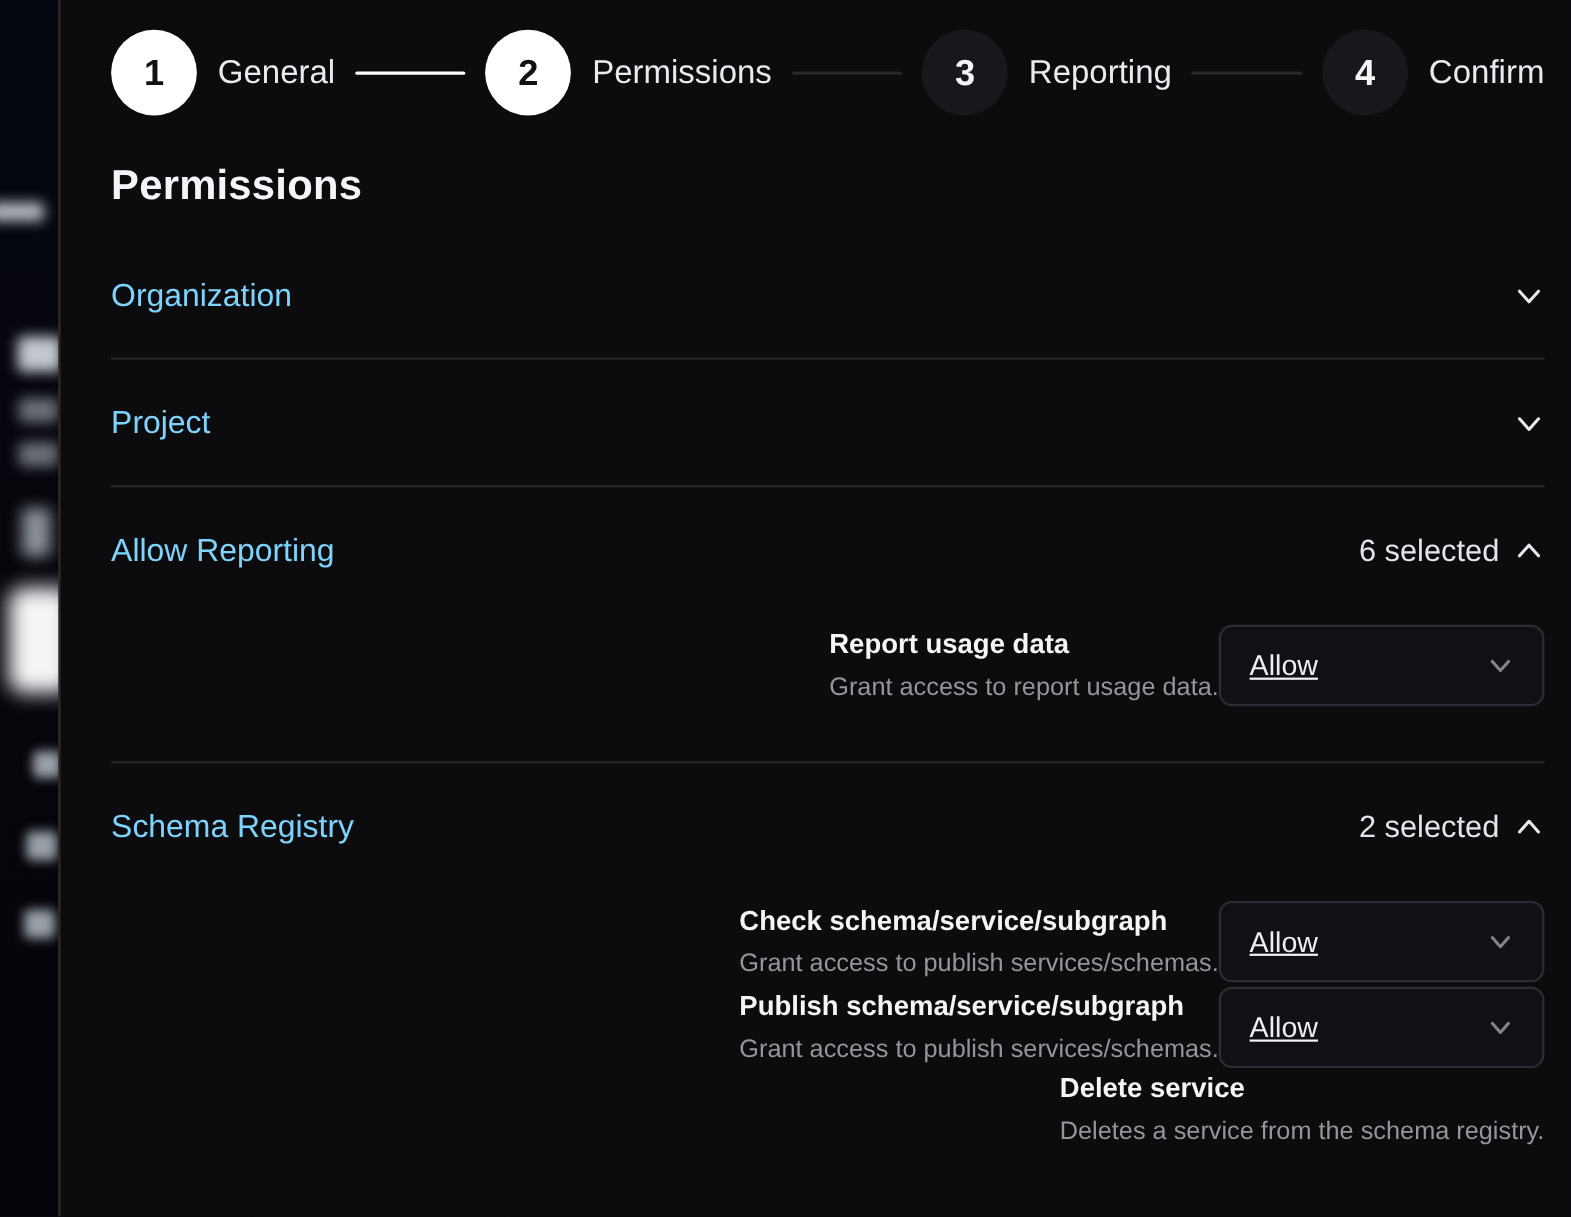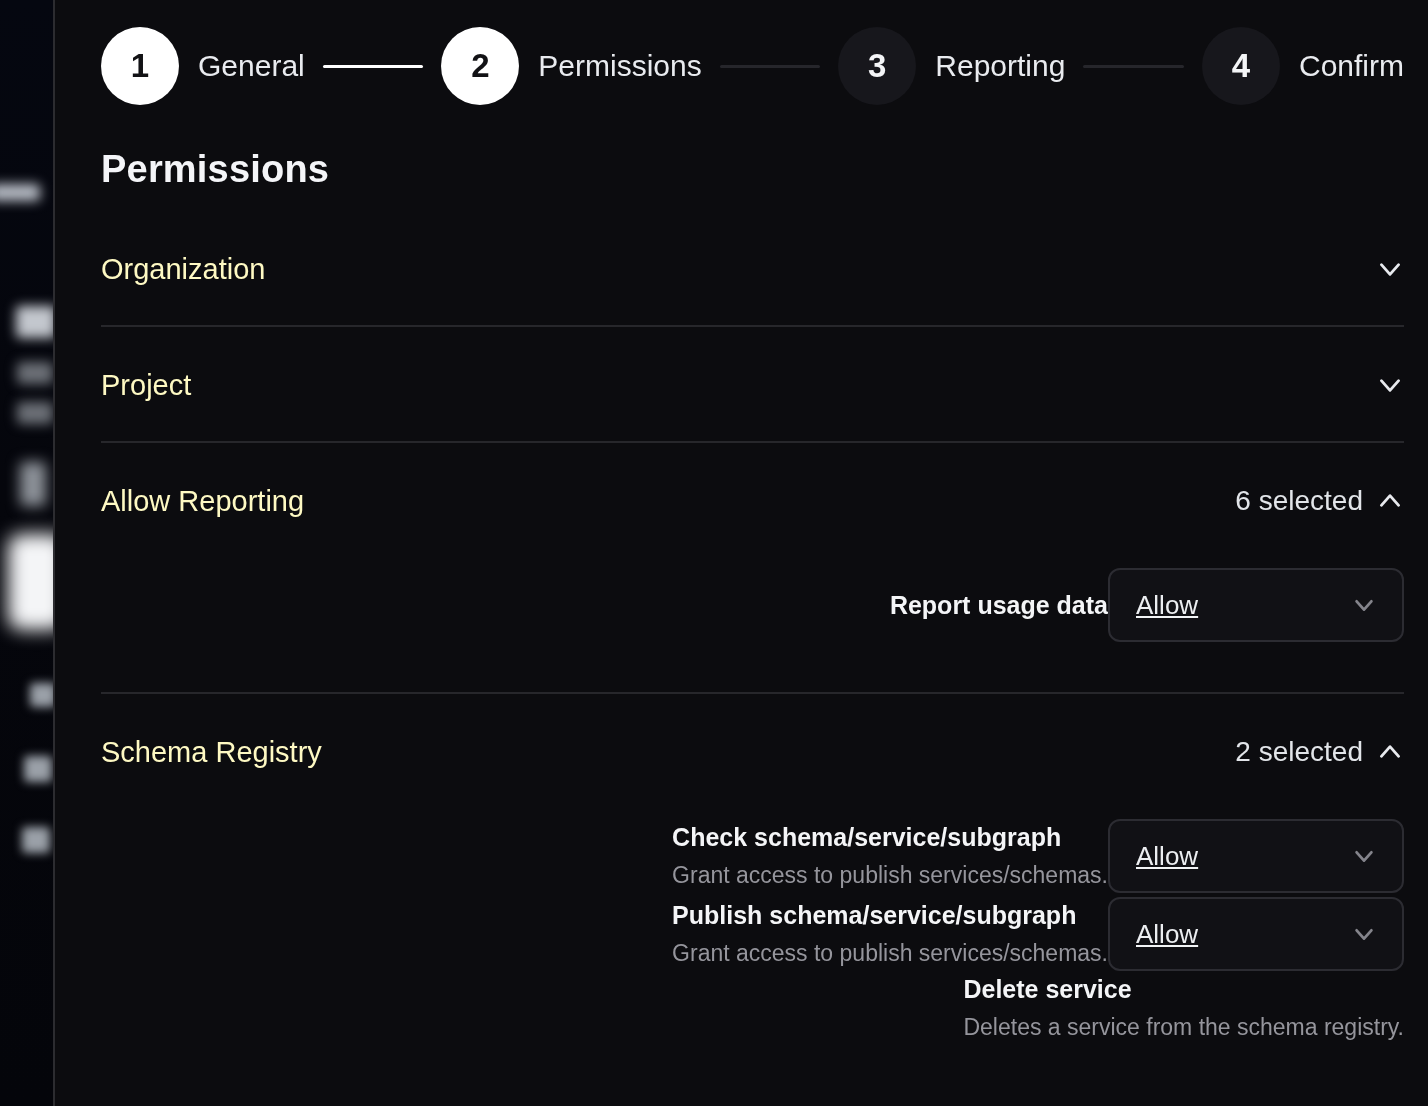--- a/index.html
+++ b/index.html
@@ -52,21 +52,21 @@
 
   
   .page-title { margin-top: 42px; font-size: 38px; font-weight: 700; color: #f4f5f8; letter-spacing: 0.2px; }
 
   
   .section-header {
     display: flex; align-items: center; justify-content: space-between;
     height: 64px; margin-top: 26px; cursor: pointer;
   }
   .section-header.first { margin-top: 46px; }
-  .section-title { font-size: 29px; font-weight: 500; color: #fef9c3; }
+  .section-title { font-size: 29px; font-weight: 500; color: #7dd3fc; }
   .section-count { display: flex; align-items: center; gap: 13px; }
   .count-label { font-size: 28px; font-weight: 500; color: #e2e5e9; }
   .chev svg { display: block; width: 28px; height: 28px; stroke: #e8eaee; stroke-width: 2.6; fill: none; stroke-linecap: round; stroke-linejoin: round; }
   .divider { height: 2px; background: #27272b; margin-top: 24px; }
   .divider.after-rows { margin-top: 50px; }
 
   
   .perm-row {
     display: flex; align-items: center; justify-content: flex-end;
     margin-top: 35px; padding-left: 16px;
@@ -159,20 +159,21 @@
             <svg viewBox="0 0 26 26">
                 <polyline points="5,17 13,8 21,17"></polyline>
               </svg>
           </span>
         </span>
       </div>
 
       <div class="perm-row">
         <div class="perm-text">
           <div class="perm-title">Report usage data</div>
+          <div class="perm-desc">Grant access to report usage data.</div>
         </div>
         <div class="select">
           <span class="select-value">Allow</span>
           <span class="chev">
             <svg viewBox="0 0 26 26">
                 <polyline points="5,9 13,18 21,9"></polyline>
               </svg>
           </span>
         </div>
       </div>

